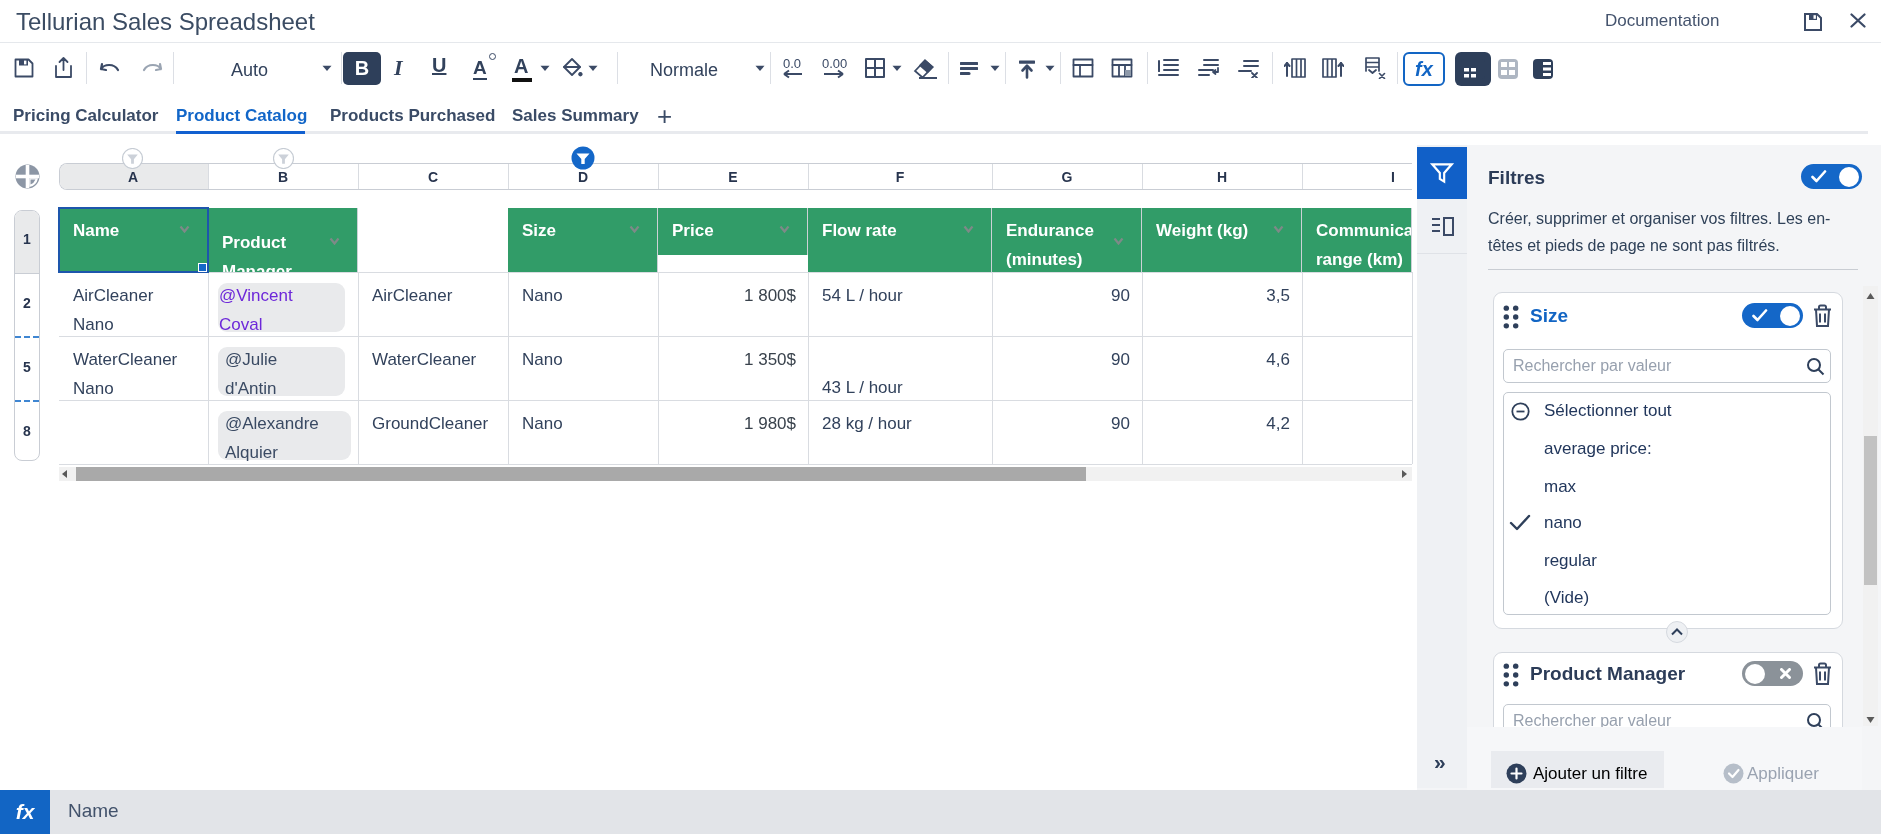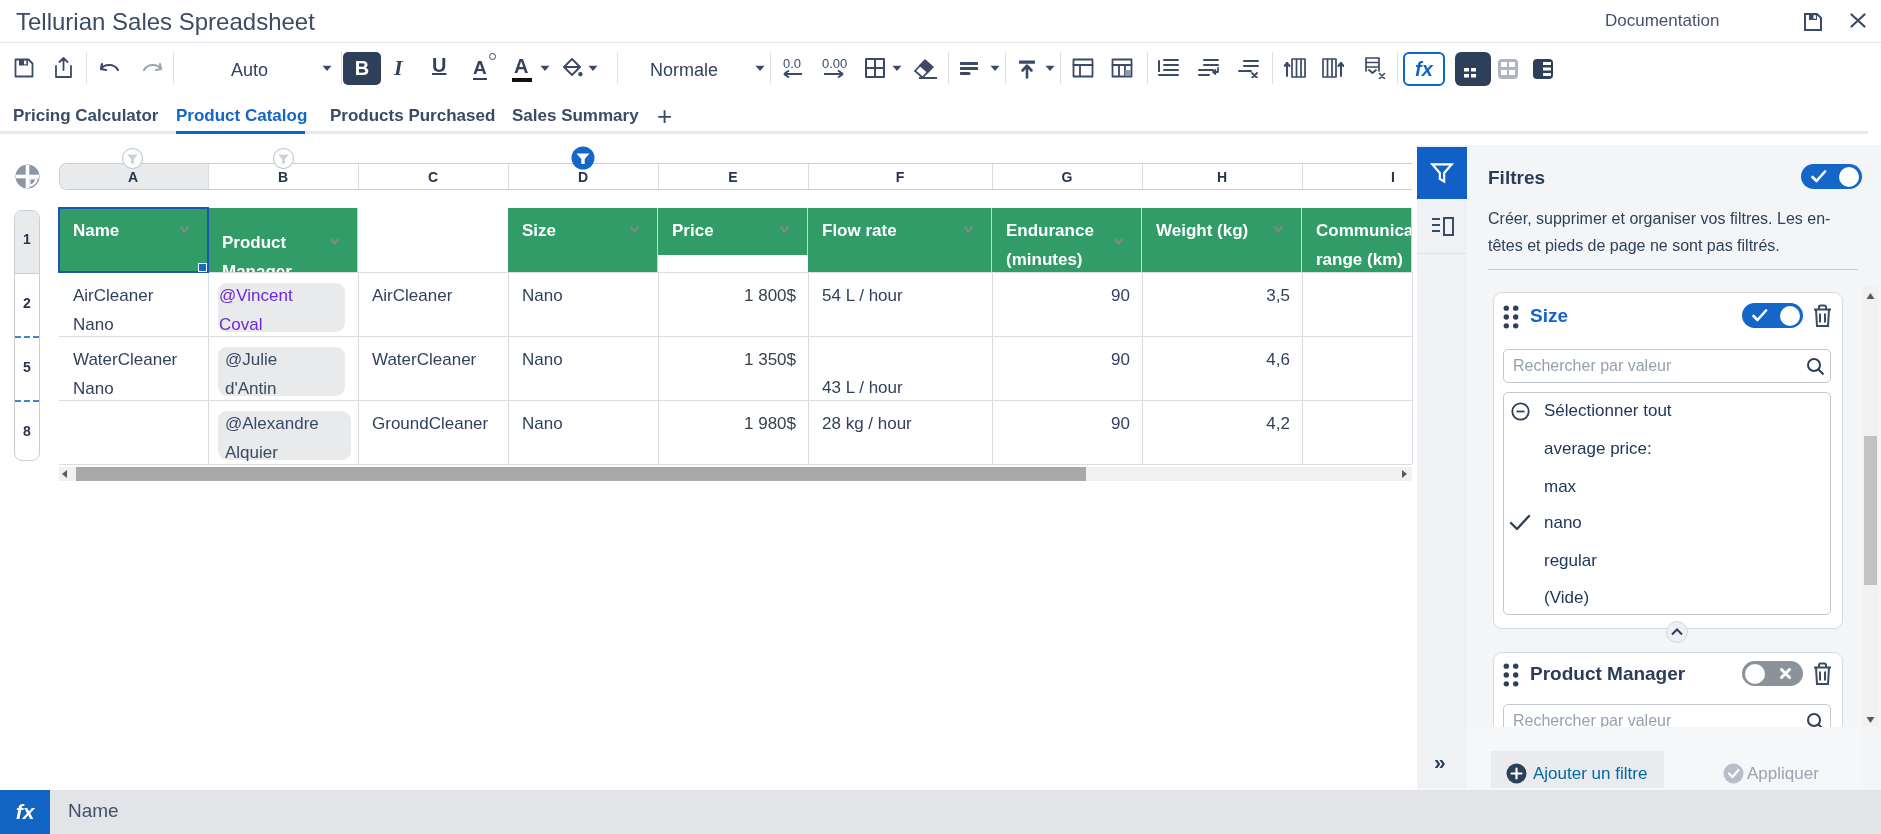--- a/index.html
+++ b/index.html
@@ -403,21 +403,21 @@
 <svg class="ic" style="left:1806px;top:712px" width="19" height="19" viewBox="0 0 19 19" fill="none" stroke="#2e3f5a" stroke-width="2">
       <circle cx="8" cy="8" r="6"></circle>
       <path d="M12.5 12.5 L17.5 17.5"></path>
     </svg>
 <div class="abs" style="left:1467px;top:727px;width:395px;height:63px;background:#f6f7f9;"></div>
 <div class="abs" style="left:1491px;top:751px;width:173px;height:37px;background:#e9ebef;"></div>
 <svg class="ic" style="left:1506px;top:763px" width="21" height="21" viewBox="0 0 21 21">
       <circle cx="10.5" cy="10.5" r="10" fill="#2e3f5a"></circle>
       <path d="M10.5 5.5 v10 M5.5 10.5 h10" stroke="#fff" stroke-width="2.2" stroke-linecap="round"></path>
     </svg>
-<div class="abs" style="left:1533px;top:764px;font-size:17px;color:#0369a1;">Ajouter un filtre</div>
+<div class="abs" style="left:1533px;top:764px;font-size:17px;color:#000000;">Ajouter un filtre</div>
 <svg class="ic" style="left:1723px;top:763px" width="21" height="21" viewBox="0 0 21 21">
       <circle cx="10.5" cy="10.5" r="10" fill="#b6bec9"></circle>
       <path d="M6 10.5 L9.5 14 L15.5 7" stroke="#fff" stroke-width="2.2" fill="none" stroke-linecap="round" stroke-linejoin="round"></path>
     </svg>
 <div class="abs" style="left:1747px;top:764px;font-size:17px;color:#9aa3b1;">Appliquer</div>
 <div class="abs" style="left:1863px;top:286px;width:15px;height:440px;background:#f1f1f1;"></div>
 <svg class="ic" style="left:1866px;top:292px" width="9" height="8" viewBox="0 0 9 8">
       <path d="M4.5 1 L8.5 7 L0.5 7 Z" fill="#5a5a5a"></path>
     </svg>
 <svg class="ic" style="left:1866px;top:716px" width="9" height="8" viewBox="0 0 9 8">

